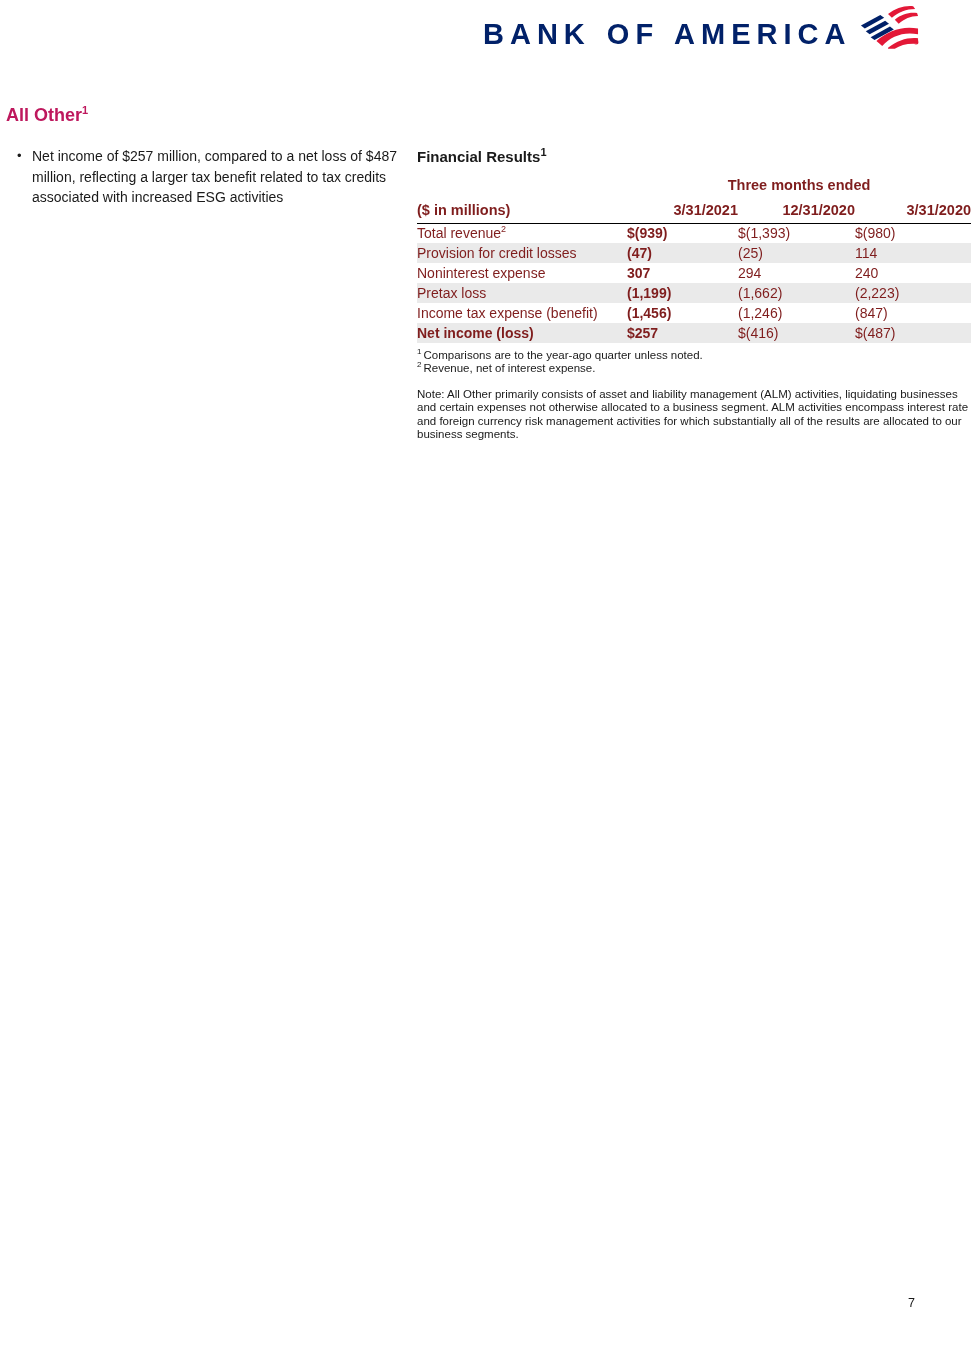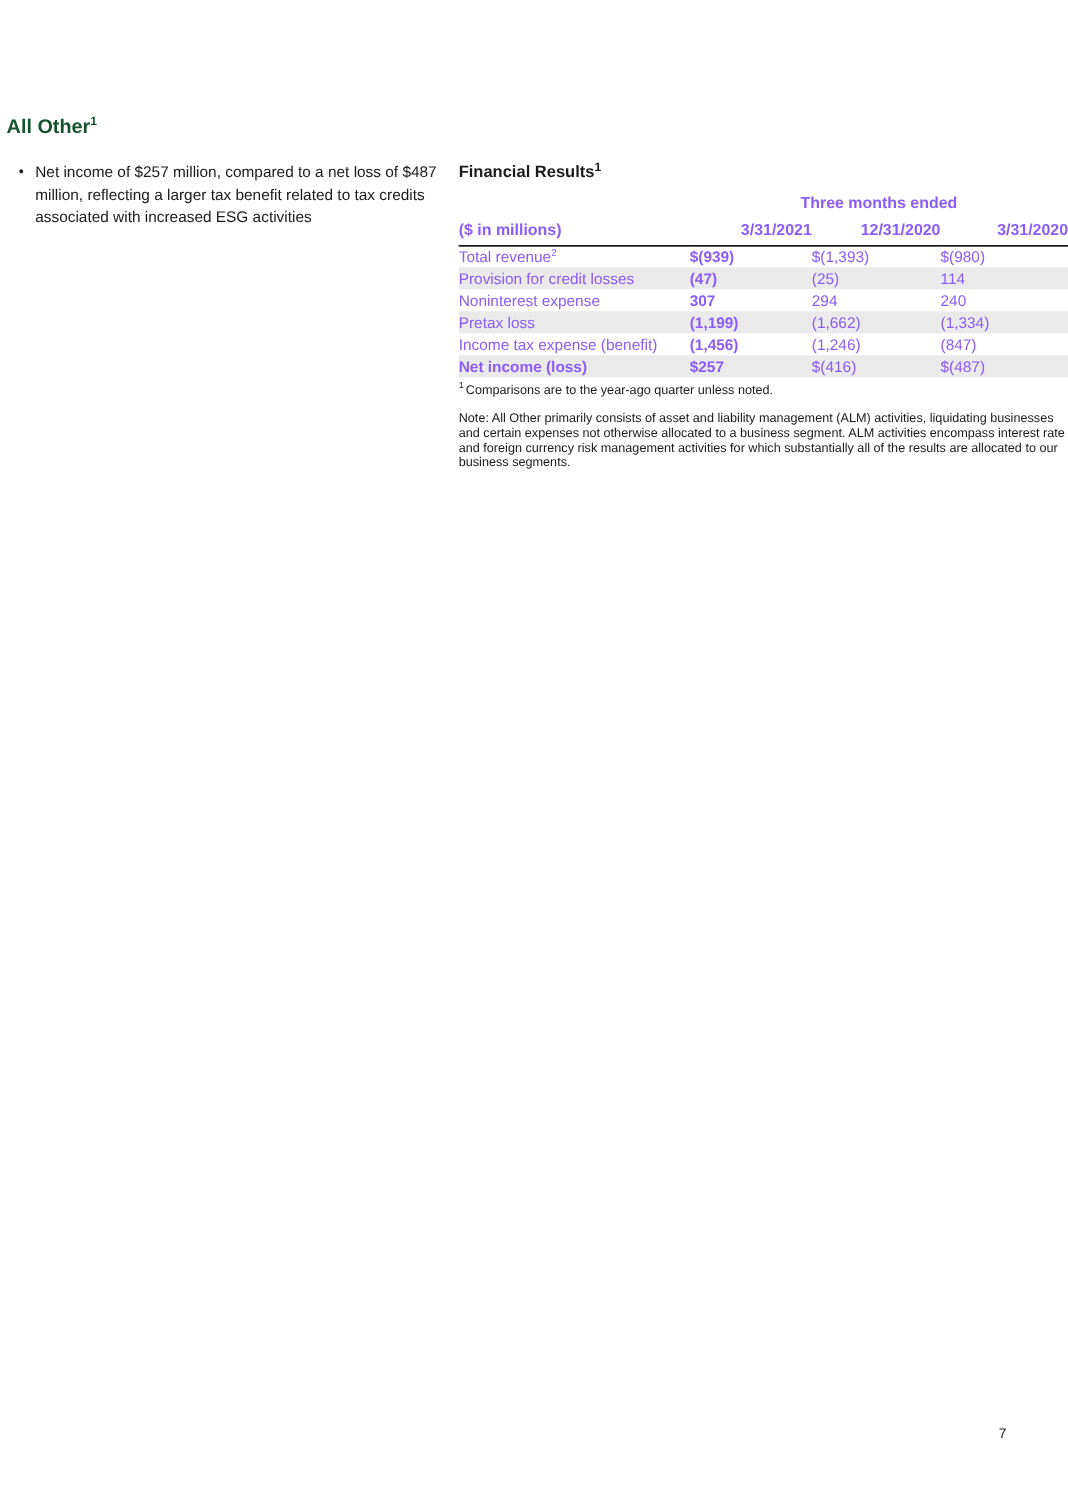--- a/index.html
+++ b/index.html
@@ -47,21 +47,21 @@
   .left-col {
     position: absolute;
     left: 6px;
     top: 104px;
     width: 406px;
   }
   .section-heading {
     font-size: 18px;
     font-weight: bold;
     line-height: 22px;
-    color: #14532d;
+    color: #be185d;
   }
   .section-heading sup, .table-title sup {
     font-size: 11px;
     vertical-align: super;
     line-height: 0;
   }
   .bullet-list {
     list-style: none;
     margin-top: 20px;
   }
@@ -91,21 +91,21 @@
     font-size: 15px;
     font-weight: bold;
     line-height: 18px;
   }
   table.fin {
     width: 554px;
     border-collapse: collapse;
     table-layout: fixed;
     margin-top: 6px;
     font-size: 14px;
-    color: #8b5cf6;
+    color: #7f1d1d;
   }
   table.fin col.c-label { width: 210px; }
   table.fin col.c-1 { width: 111px; }
   table.fin col.c-2 { width: 117px; }
   table.fin col.c-3 { width: 116px; }
   table.fin th, table.fin td {
     padding: 0;
     vertical-align: middle;
     white-space: nowrap;
   }
@@ -141,20 +141,33 @@
     left: 908px;
     top: 1296px;
     font-size: 12.5px;
   }
 </style>
 </head>
 <body>
 
 <div class="page">
 
+  <div class="logo">
+    <span class="logo-text">BANK OF AMERICA</span>
+    <svg class="logo-flag" width="60" height="45" viewBox="0 0 62 46" aria-hidden="true">
+      <path fill="#012169" d="M2,21 L22,10 L26,13 L6,24 Z"></path>
+      <path fill="#012169" d="M7,27 L27,16 L31,19 L11,30 Z"></path>
+      <path fill="#012169" d="M12,33 L32,22 L36,25 L16,36 Z"></path>
+      <path fill="#e31837" d="M30,9 C38,3 47,0 56,1 L58,4 C49,4 41,7 34,13 Z"></path>
+      <path fill="#e31837" d="M37,15 C44,9 52,7 60,8 L61,11 C53,11 47,14 41,19 Z"></path>
+      <path fill="#e31837" d="M18,37 C30,26 45,21 61,24 L61,30 C46,27 33,32 24,42 Z"></path>
+      <path fill="#e31837" d="M30,44 C40,36 50,33 61,34 L61,40 C51,39 43,41 37,45 L30,45 Z"></path>
+    </svg>
+    <span class="logo-reg">®</span>
+  </div>
 
   <div class="left-col">
     <div class="section-heading"><span>All Other</span><sup>1</sup></div>
     <ul class="bullet-list">
       <li>Net income of $257 million, compared to a net loss of $487 million, reflecting a larger tax benefit related to tax credits associated with increased ESG activities</li>
     </ul>
   </div>
 
   <div class="right-col">
     <div class="table-title"><span>Financial Results</span><sup>1</sup></div>
@@ -194,39 +207,40 @@
         <tr>
           <td class="lbl">Noninterest expense</td>
           <td class="num b">307</td>
           <td class="num">294</td>
           <td class="num">240</td>
         </tr>
         <tr class="shaded">
           <td class="lbl">Pretax loss</td>
           <td class="num b">(1,199)</td>
           <td class="num">(1,662)</td>
-          <td class="num">(1,334)</td>
+          <td class="num">(2,223)</td>
         </tr>
         <tr>
           <td class="lbl">Income tax expense (benefit)</td>
           <td class="num b">(1,456)</td>
           <td class="num">(1,246)</td>
           <td class="num">(847)</td>
         </tr>
         <tr class="shaded total-row">
           <td class="lbl">Net income (loss)</td>
           <td class="num b">$257</td>
           <td class="num">$(416)</td>
           <td class="num">$(487)</td>
         </tr>
       </tbody>
     </table>
 
     <div class="footnotes">
       <div class="footnote"><sup>1</sup><span>Comparisons are to the year-ago quarter unless noted.</span></div>
+      <div class="footnote"><sup>2</sup><span>Revenue, net of interest expense.</span></div>
     </div>
 
     <p class="note">Note:  All Other primarily consists of asset and liability management (ALM) activities, liquidating businesses and certain expenses not otherwise allocated to a business segment. ALM activities encompass interest rate and foreign currency risk management activities for which substantially all of the results are allocated to our business segments.</p>
   </div>
 
   <div class="page-number">7</div>
 
 </div>
 
 </body></html>

